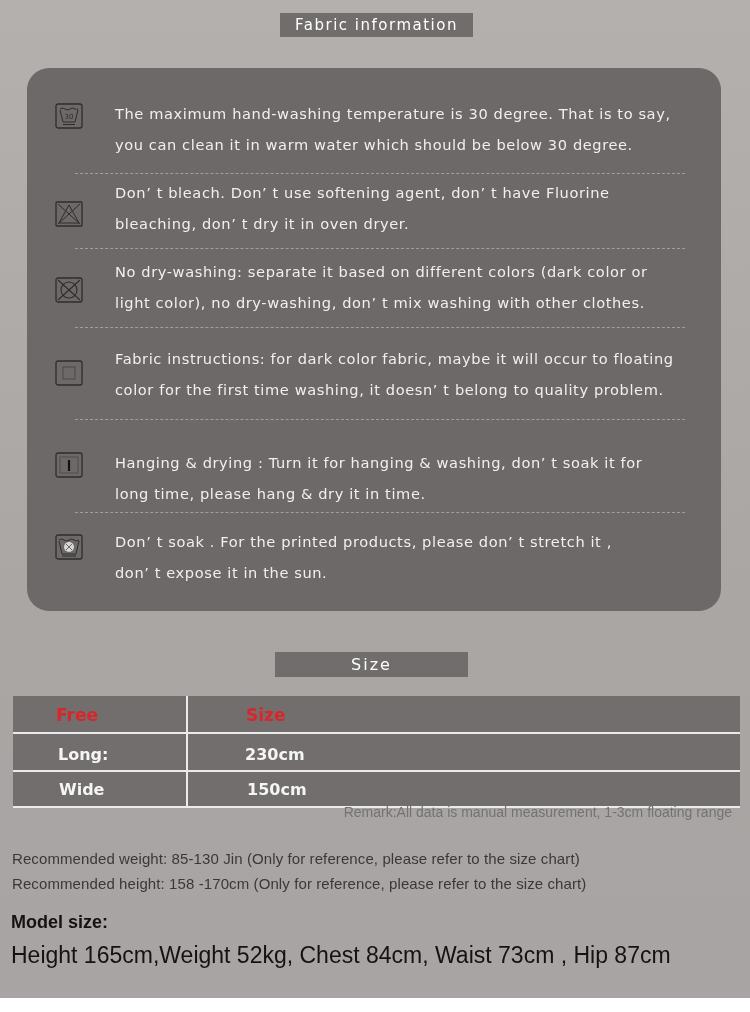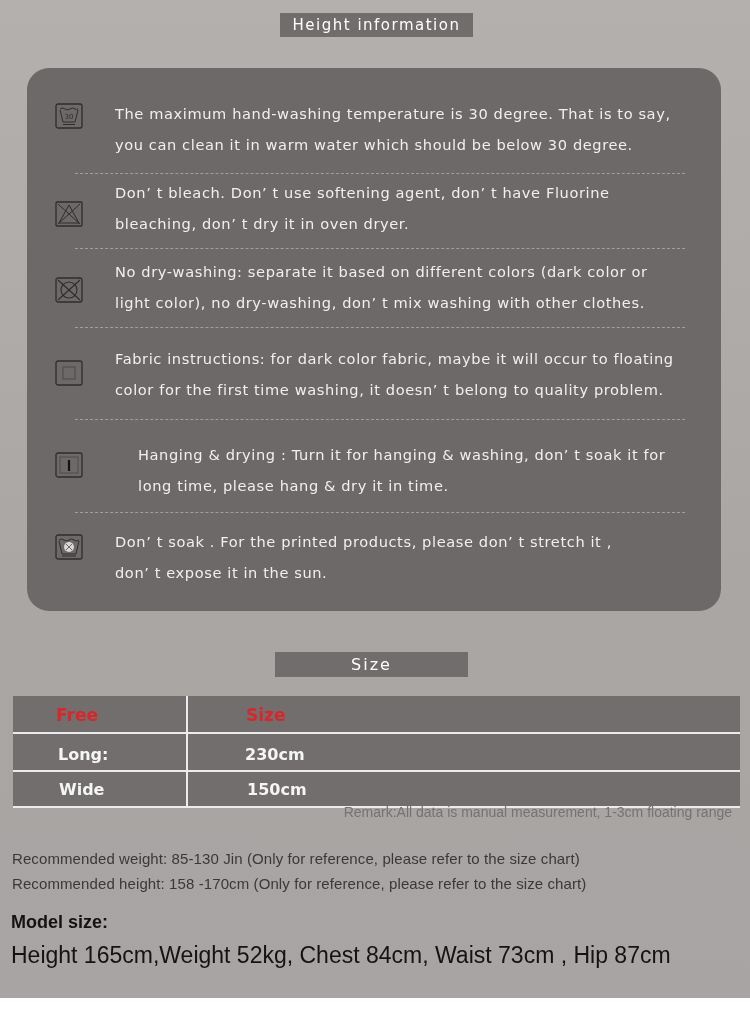--- a/index.html
+++ b/index.html
@@ -64,21 +64,21 @@
   .model-text {
     position: absolute; left: 11px; top: 942px; font-size: 23px; color: #141212;
     font-family: "Liberation Sans", sans-serif;
   }
 </style>
 </head>
 <body>
 
 <div class="page-bg"></div>
 
-<div class="section-title wash-title">Height information</div>
+<div class="section-title wash-title">Fabric information</div>
 
 <div class="care-card">
 
   <div class="care-item" style="top:30px;">
     <div class="care-icon" style="top:5px;">
       <svg viewBox="0 0 28 26">
           <rect x="1" y="1" width="26" height="24" rx="2" fill="none" stroke="#2f2c2c" stroke-width="1.3"></rect>
           <path d="M5 6 q2.5 -2 5 0 q2.5 2 5 0 q2.5 -2 5 0 q1.5 1 3 0" fill="none" stroke="#2f2c2c" stroke-width="1"></path>
           <path d="M5 7 L8 19 L20 19 L23 7" fill="none" stroke="#2f2c2c" stroke-width="1"></path>
           <text x="14" y="16" font-size="7" text-anchor="middle" fill="#2f2c2c" font-family="DejaVu Sans, sans-serif">30</text>
@@ -135,21 +135,21 @@
   <div class="divider" style="top:351px;"></div>
 
   <div class="care-item" style="top:367px;">
     <div class="care-icon" style="top:17px;">
       <svg viewBox="0 0 28 26">
           <rect x="1" y="1" width="26" height="24" rx="2" fill="none" stroke="#2f2c2c" stroke-width="1.3"></rect>
           <rect x="5" y="5" width="18" height="16" fill="none" stroke="#4d4949" stroke-width="0.9"></rect>
           <line x1="14" y1="8" x2="14" y2="19" stroke="#151313" stroke-width="2.2"></line>
         </svg>
     </div>
-    <div class="care-text" style="top:4px;margin-left:23px;">Hanging &amp; drying : Turn it for hanging &amp; washing, don’ t soak it for
+    <div class="care-text" style="top:12px;">Hanging &amp; drying : Turn it for hanging &amp; washing, don’ t soak it for
  long time, please hang &amp; dry it in time.</div>
   </div>
 
   <div class="divider" style="top:444px;"></div>
 
   <div class="care-item" style="top:458px;">
     <div class="care-icon" style="top:8px;">
       <svg viewBox="0 0 28 26">
           <rect x="1" y="1" width="26" height="24" rx="2" fill="none" stroke="#2f2c2c" stroke-width="1.3"></rect>
           <path d="M4 6 q2.5 -2 5 0 q2.5 2 5 0 q2.5 -2 5 0 q2.5 2 5 0" fill="none" stroke="#2f2c2c" stroke-width="1"></path>

